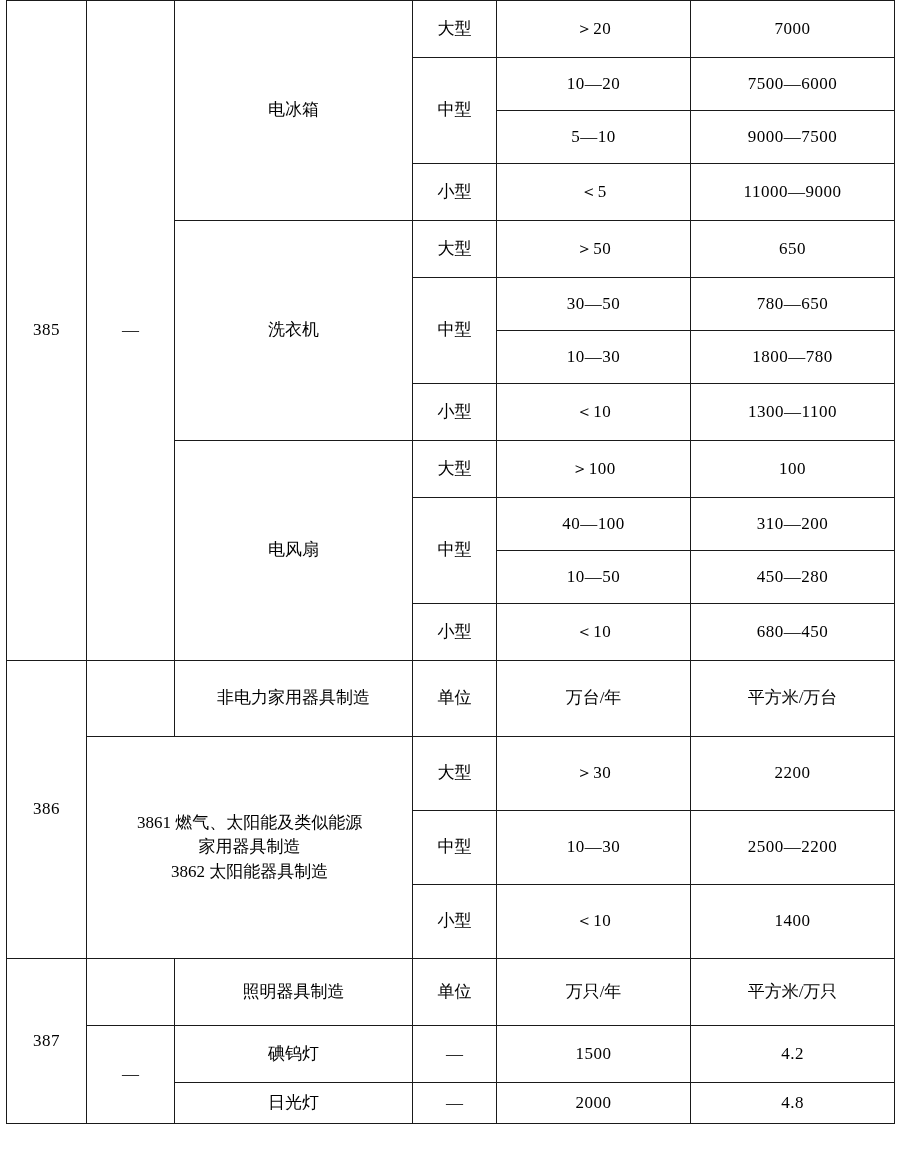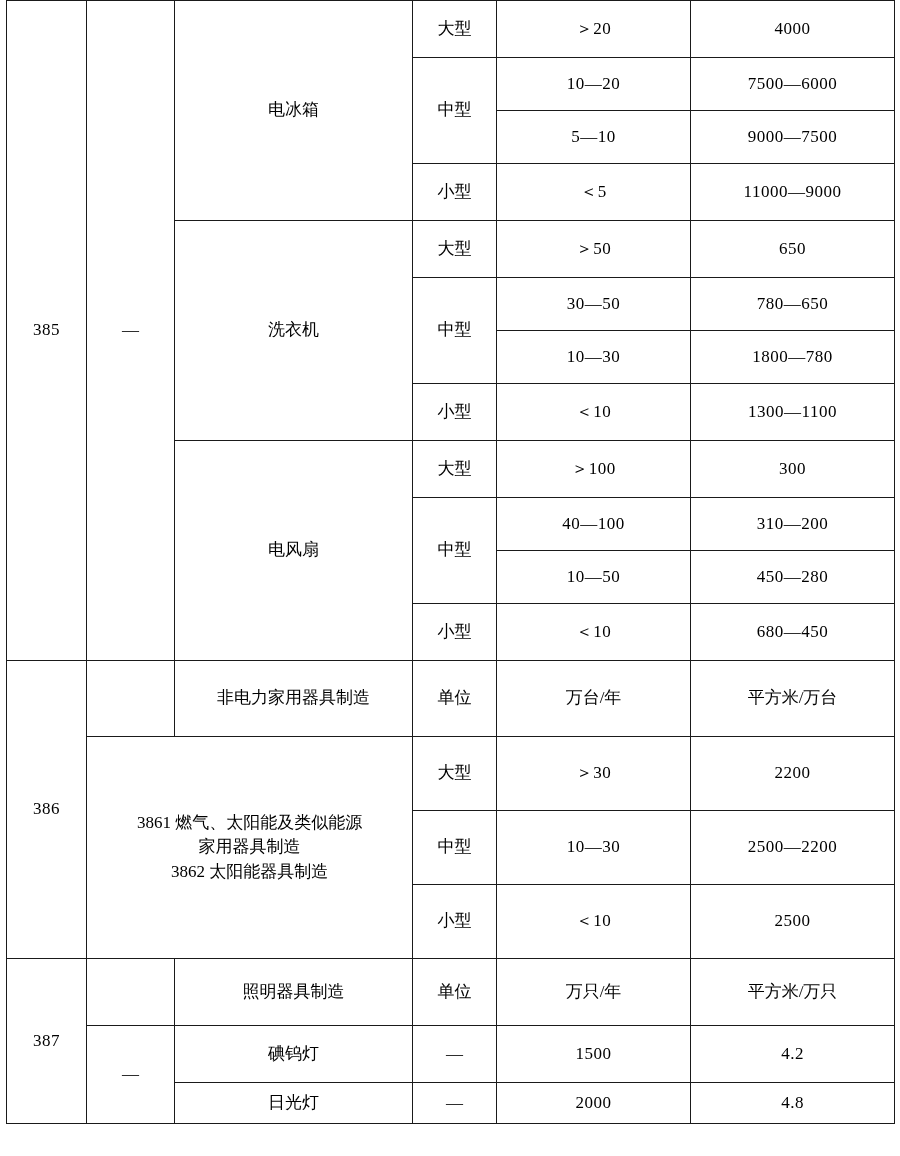--- a/index.html
+++ b/index.html
@@ -70,21 +70,21 @@
       <col style="width:204px">
     </colgroup>
     <tbody>
 
       <tr style="height: 57px;">
         <td class="num" rowspan="12">385</td>
         <td class="dash" rowspan="12">—</td>
         <td rowspan="4">电冰箱</td>
         <td>大型</td>
         <td class="num">＞20</td>
-        <td class="num">4000</td>
+        <td class="num">7000</td>
       </tr>
       <tr style="height: 53px;">
         <td rowspan="2">中型</td>
         <td class="num">10—20</td>
         <td class="num">7500—6000</td>
       </tr>
       <tr style="height: 53px;">
         <td class="num">5—10</td>
         <td class="num">9000—7500</td>
       </tr>
@@ -112,21 +112,21 @@
       <tr style="height: 57px;">
         <td>小型</td>
         <td class="num">＜10</td>
         <td class="num">1300—1100</td>
       </tr>
 
       <tr style="height: 57px;">
         <td rowspan="4">电风扇</td>
         <td>大型</td>
         <td class="num">＞100</td>
-        <td class="num">300</td>
+        <td class="num">100</td>
       </tr>
       <tr style="height: 53px;">
         <td rowspan="2">中型</td>
         <td class="num">40—100</td>
         <td class="num">310—200</td>
       </tr>
       <tr style="height: 53px;">
         <td class="num">10—50</td>
         <td class="num">450—280</td>
       </tr>
@@ -153,21 +153,21 @@
         <td class="num">2200</td>
       </tr>
       <tr style="height: 74px;">
         <td>中型</td>
         <td class="num">10—30</td>
         <td class="num">2500—2200</td>
       </tr>
       <tr style="height: 74px;">
         <td>小型</td>
         <td class="num">＜10</td>
-        <td class="num">2500</td>
+        <td class="num">1400</td>
       </tr>
 
       <tr class="group-top" style="height: 67px;">
         <td class="num" rowspan="3">387</td>
         <td></td>
         <td>照明器具制造</td>
         <td>单位</td>
         <td>万只/年</td>
         <td>平方米/万只</td>
       </tr>

